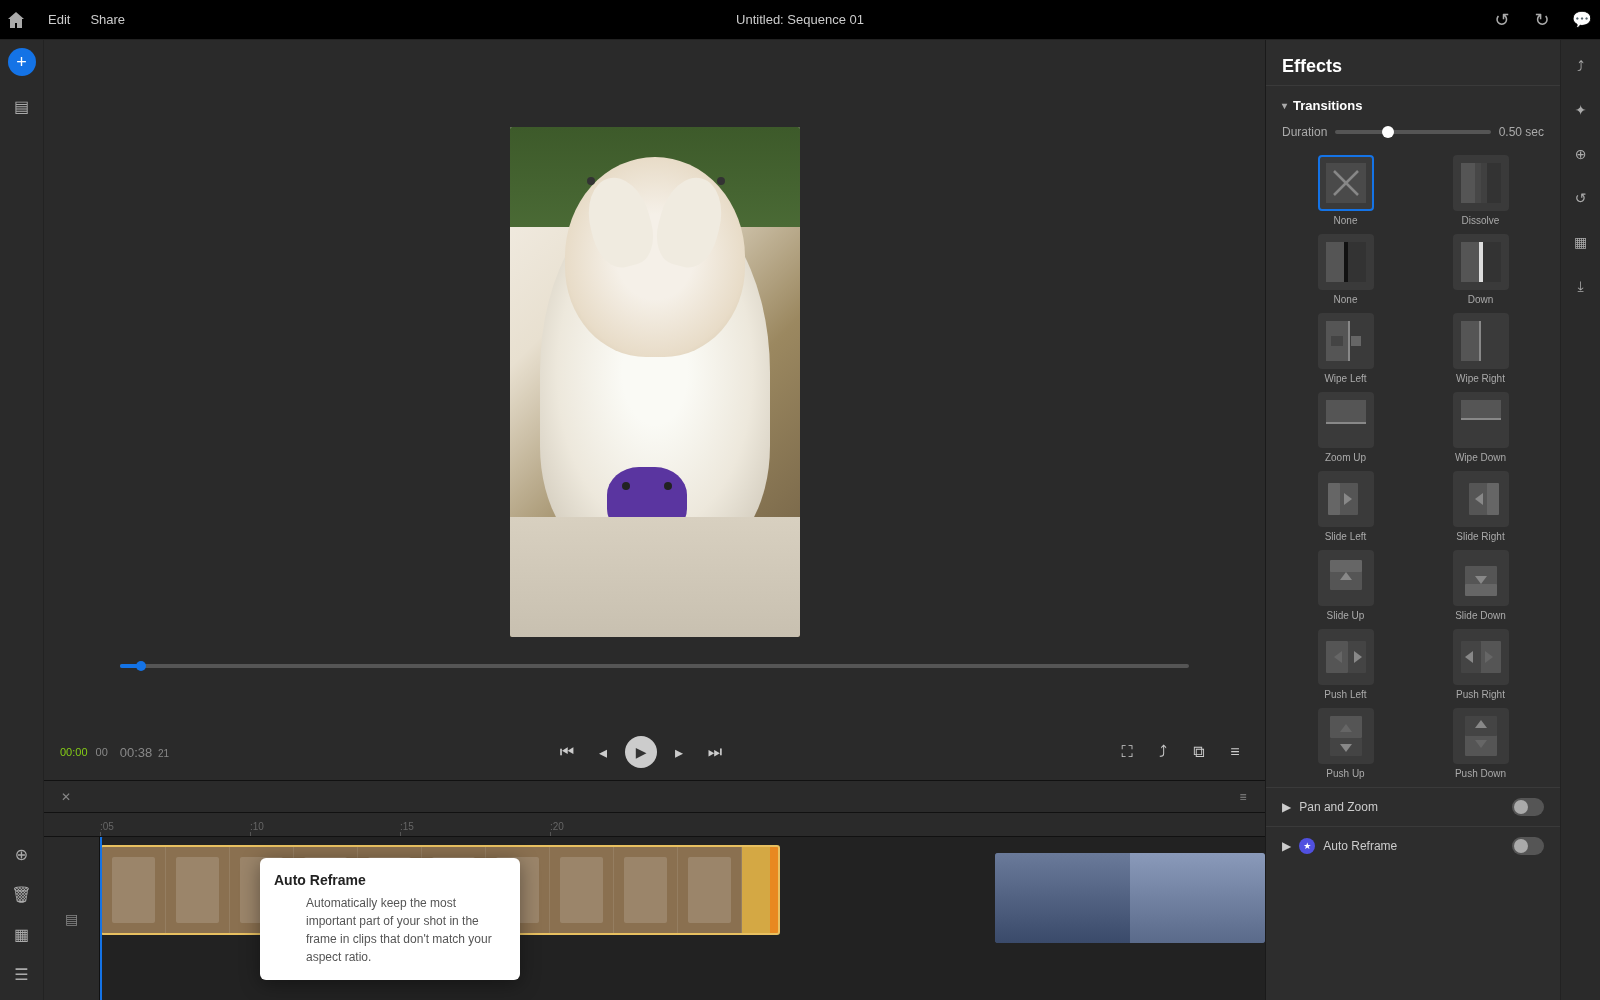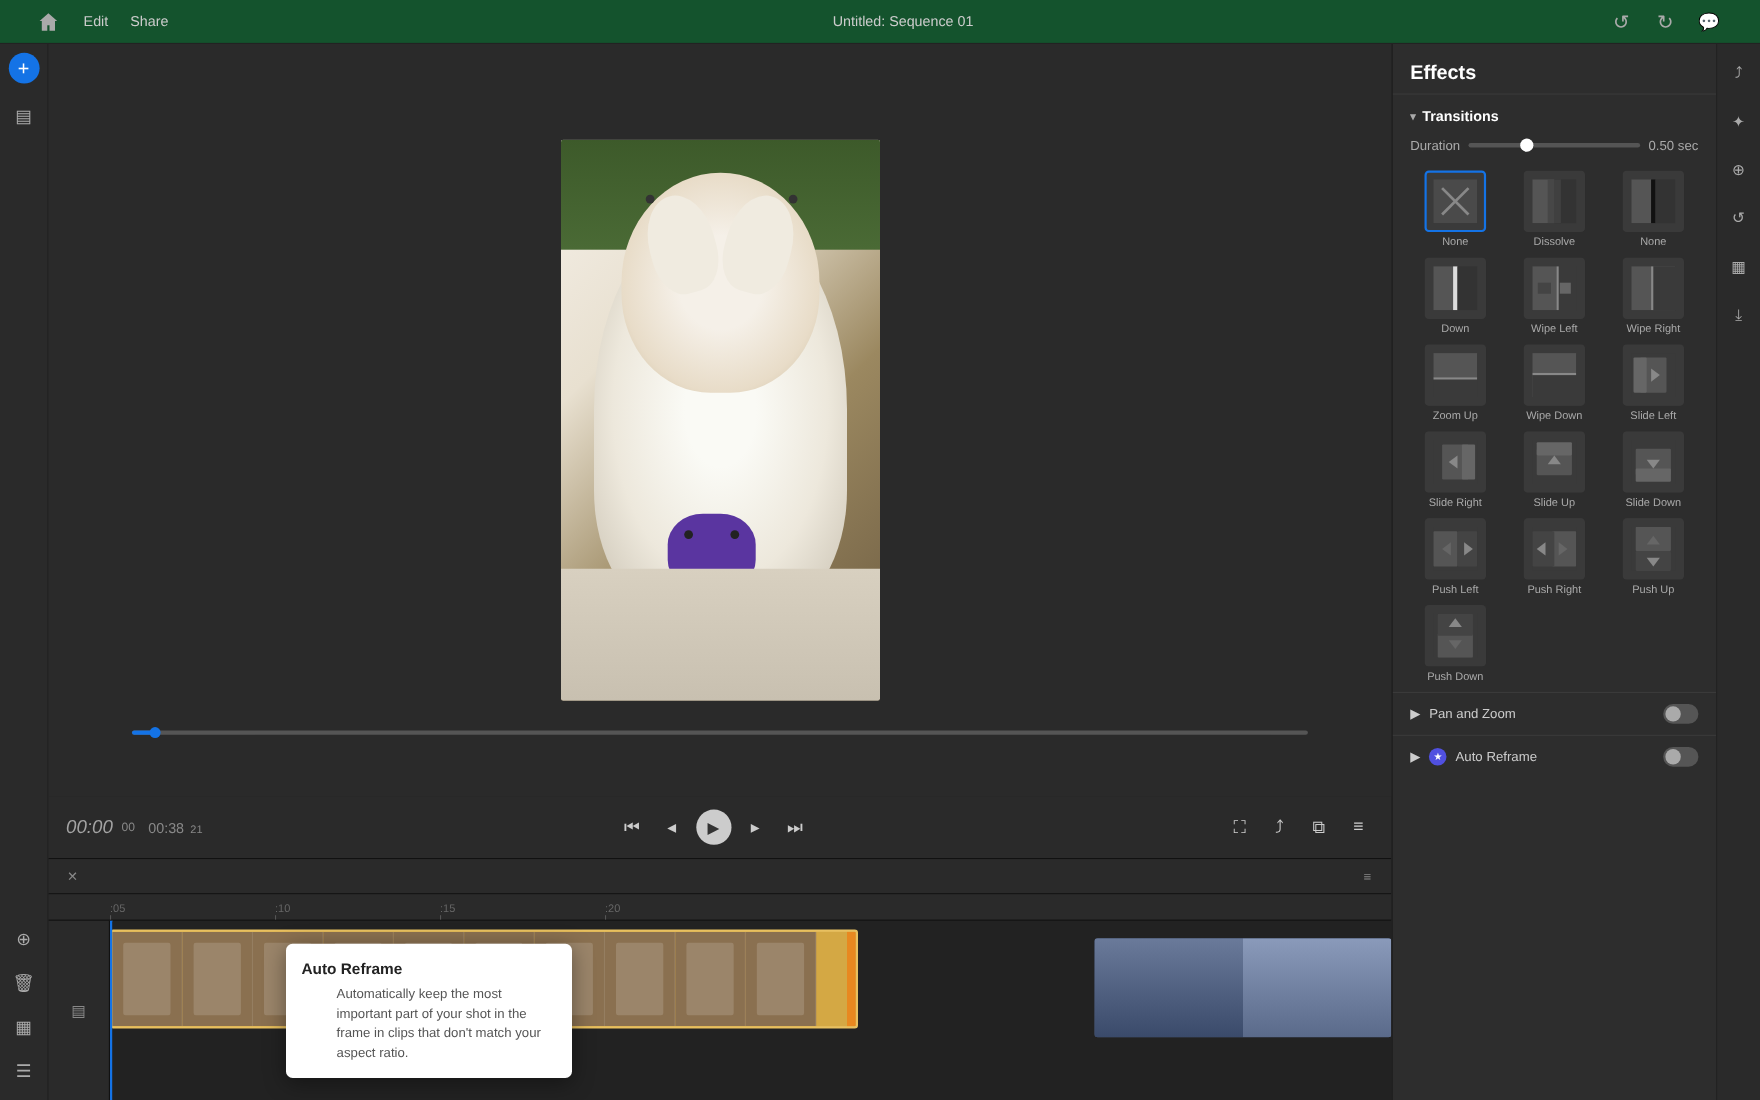--- a/index.html
+++ b/index.html
@@ -1,30 +1,30 @@
 <!DOCTYPE html>
 <html><head>
   <meta charset="utf-8">
   <style>
     * { box-sizing: border-box; margin: 0; padding: 0; }
     body { background: #2a2a2a; color: #ccc; font-family: -apple-system, BlinkMacSystemFont, 'Segoe UI', sans-serif; font-size: 12px; width: 1600px; height: 1000px; overflow: hidden; display: flex; flex-direction: column; }
 
     
     .top-bar {
       height: 40px;
-      background: #14532d;
+      background: #000000;
       display: flex;
       align-items: center;
       justify-content: space-between;
-      padding: 0 32px;
+      padding: 0 4px;
       border-bottom: 1px solid #222;
       flex-shrink: 0;
     }
     .top-bar-left { display: flex; align-items: center; gap: 20px; }
-    .top-bar-center { position: absolute; left: 50%; transform: translateX(-50%); color: #ccc; font-size: 13px; margin-left: 21px; }
+    .top-bar-center { position: absolute; left: 50%; transform: translateX(-50%); color: #ccc; font-size: 13px; }
     .top-bar-right { display: flex; align-items: center; gap: 12px; margin-left: auto; }
     .menu-item { color: #ccc; font-size: 13px; cursor: pointer; }
     .home-icon { width: 24px; height: 24px; display: flex; align-items: center; justify-content: center; color: #aaa; }
 
     
     .main-area {
       flex: 1;
       display: flex;
       overflow: hidden;
     }
@@ -159,21 +159,21 @@
       border-radius: 2px;
       position: relative;
     }
     .progress-handle {
       width: 10px; height: 10px;
       background: #1473e6;
       border-radius: 50%;
       position: absolute;
       right: -5px; top: -3px;
     }
-    .time-display { color: #a3a3a3; font-size: 17px; font-weight: 500; font-style: italic; }
+    .time-display { color: #84cc16; font-size: 11px; font-weight: 500; }
     .time-secondary { color: #888; font-size: 13px; }
     .ctrl-btn {
       width: 28px; height: 28px;
       display: flex; align-items: center; justify-content: center;
       color: #ccc; cursor: pointer; border-radius: 3px; font-size: 16px;
     }
     .play-btn {
       width: 32px; height: 32px;
       background: #ccc;
       border-radius: 50%;
@@ -228,21 +228,21 @@
       width: 12px; height: 12px;
       background: #fff;
       border-radius: 50%;
       position: absolute;
       left: 30%; top: -4px;
     }
 
     
     .transitions-grid {
       display: grid;
-      grid-template-columns: repeat(3, 1fr);
+      grid-template-columns: repeat(2, 1fr);
       gap: 8px;
       padding: 8px 16px;
     }
     .transition-item {
       display: flex;
       flex-direction: column;
       align-items: center;
       gap: 4px;
       cursor: pointer;
     }

